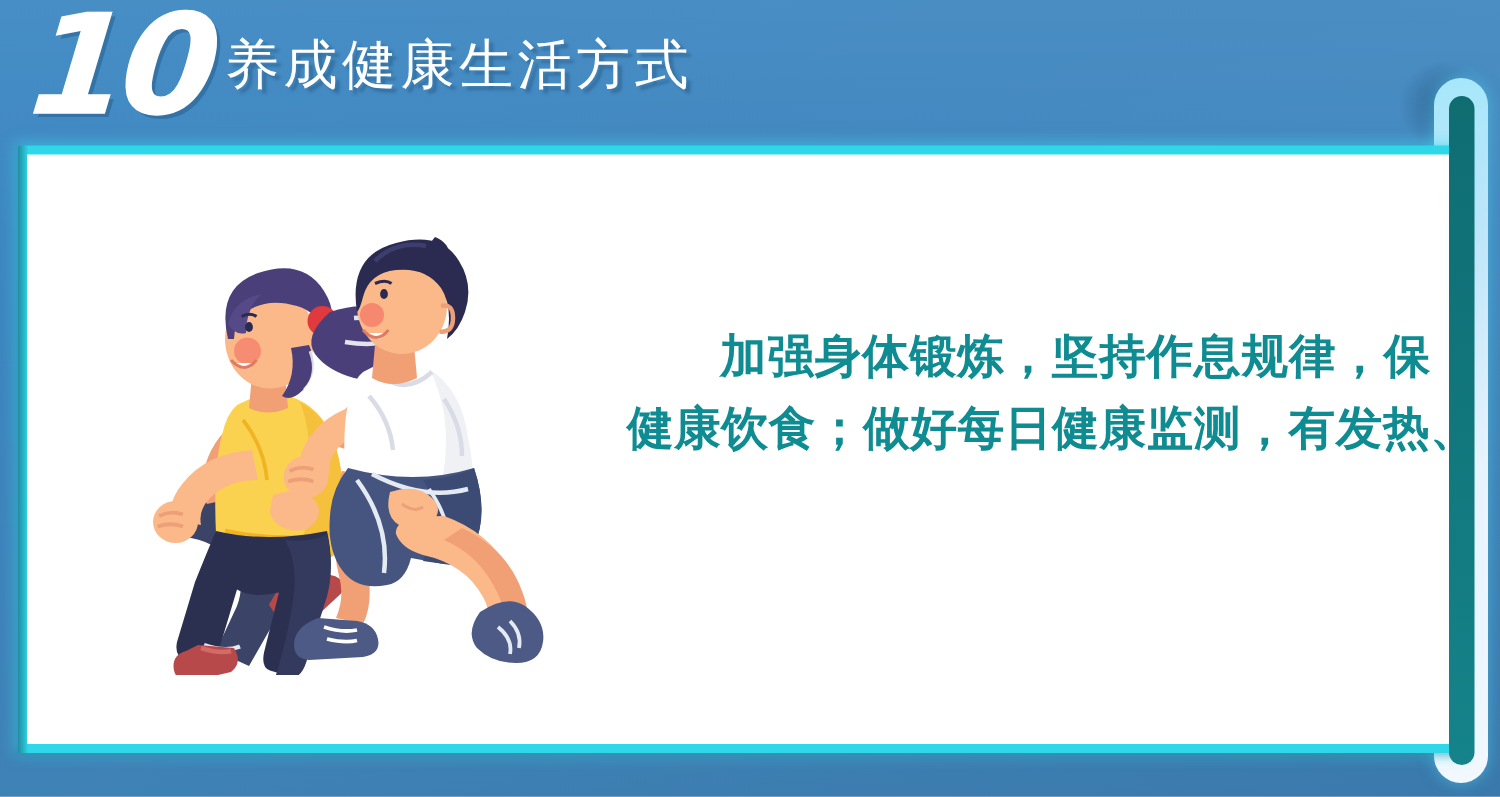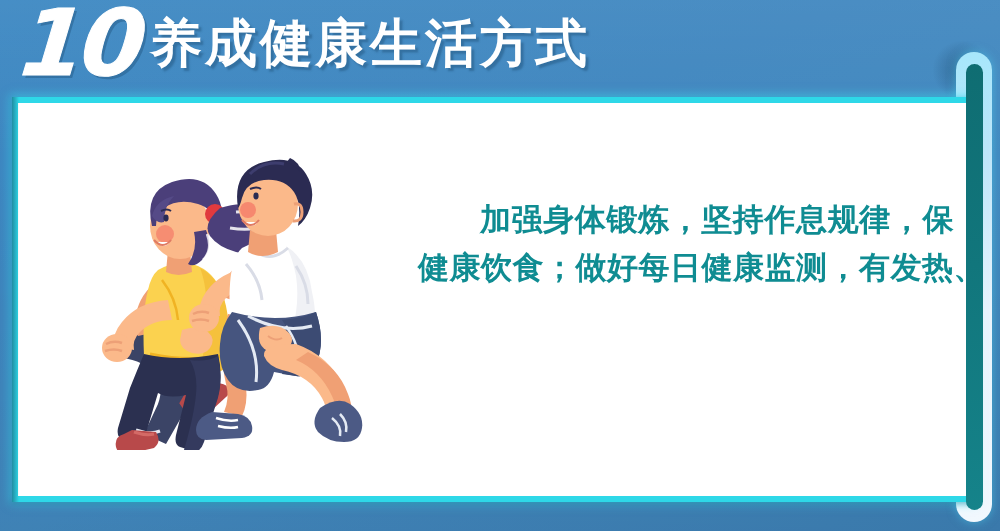--- a/index.html
+++ b/index.html
@@ -24,21 +24,21 @@
     position:absolute;left:22px;top:-4px;
     font-family:"DejaVu Sans",sans-serif;
     font-size:92px;font-weight:bold;font-style:italic;
     color:#ffffff;letter-spacing:-4px;line-height:95px;
     transform:skewX(-6deg);
     text-shadow:3px 3px 0 rgba(18,60,96,.30);
     -webkit-text-stroke:1px #ffffff;
   }
   #header-title{
     position:absolute;left:150px;top:8px;
-    font-size:52px;font-weight:bold;color:#ffffff;
+    font-size:36px;font-weight:normal;color:#ffffff;
     letter-spacing:3px;line-height:70px;white-space:nowrap;
     text-shadow:3px 3px 2px rgba(20,62,98,.35);
     text-align:right;
   }
   
   #card-outer{
     position:absolute;left:12px;top:97px;width:962px;height:405px;
     background:#2ed8e8;
     box-shadow:0 0 9px 2px rgba(60,225,245,.55), 0 2px 5px rgba(10,45,75,.35);
   }
@@ -67,21 +67,21 @@
     background:radial-gradient(ellipse at center,rgba(10,40,70,.35),rgba(10,40,70,0) 70%);
   }
   
   #body-text{
     position:absolute;left:418px;top:196px;width:536px;
     color:#0f8c92;
     font-size:31px;font-weight:bold;line-height:48px;
     letter-spacing:.5px;text-align:justify;text-align-last:justify;
   }
   #body-text .line{display:block;white-space:nowrap;}
-  #body-text .line.first{text-indent:62px;}
+  #body-text .line.first{text-indent:62px;margin-top:18px;}
   
   #illustration{
     position:absolute;left:40px;top:130px;width:380px;height:320px;
   }
   svg{display:block;}
 </style>
 </head>
 <body>
 
 <div id="poster">

